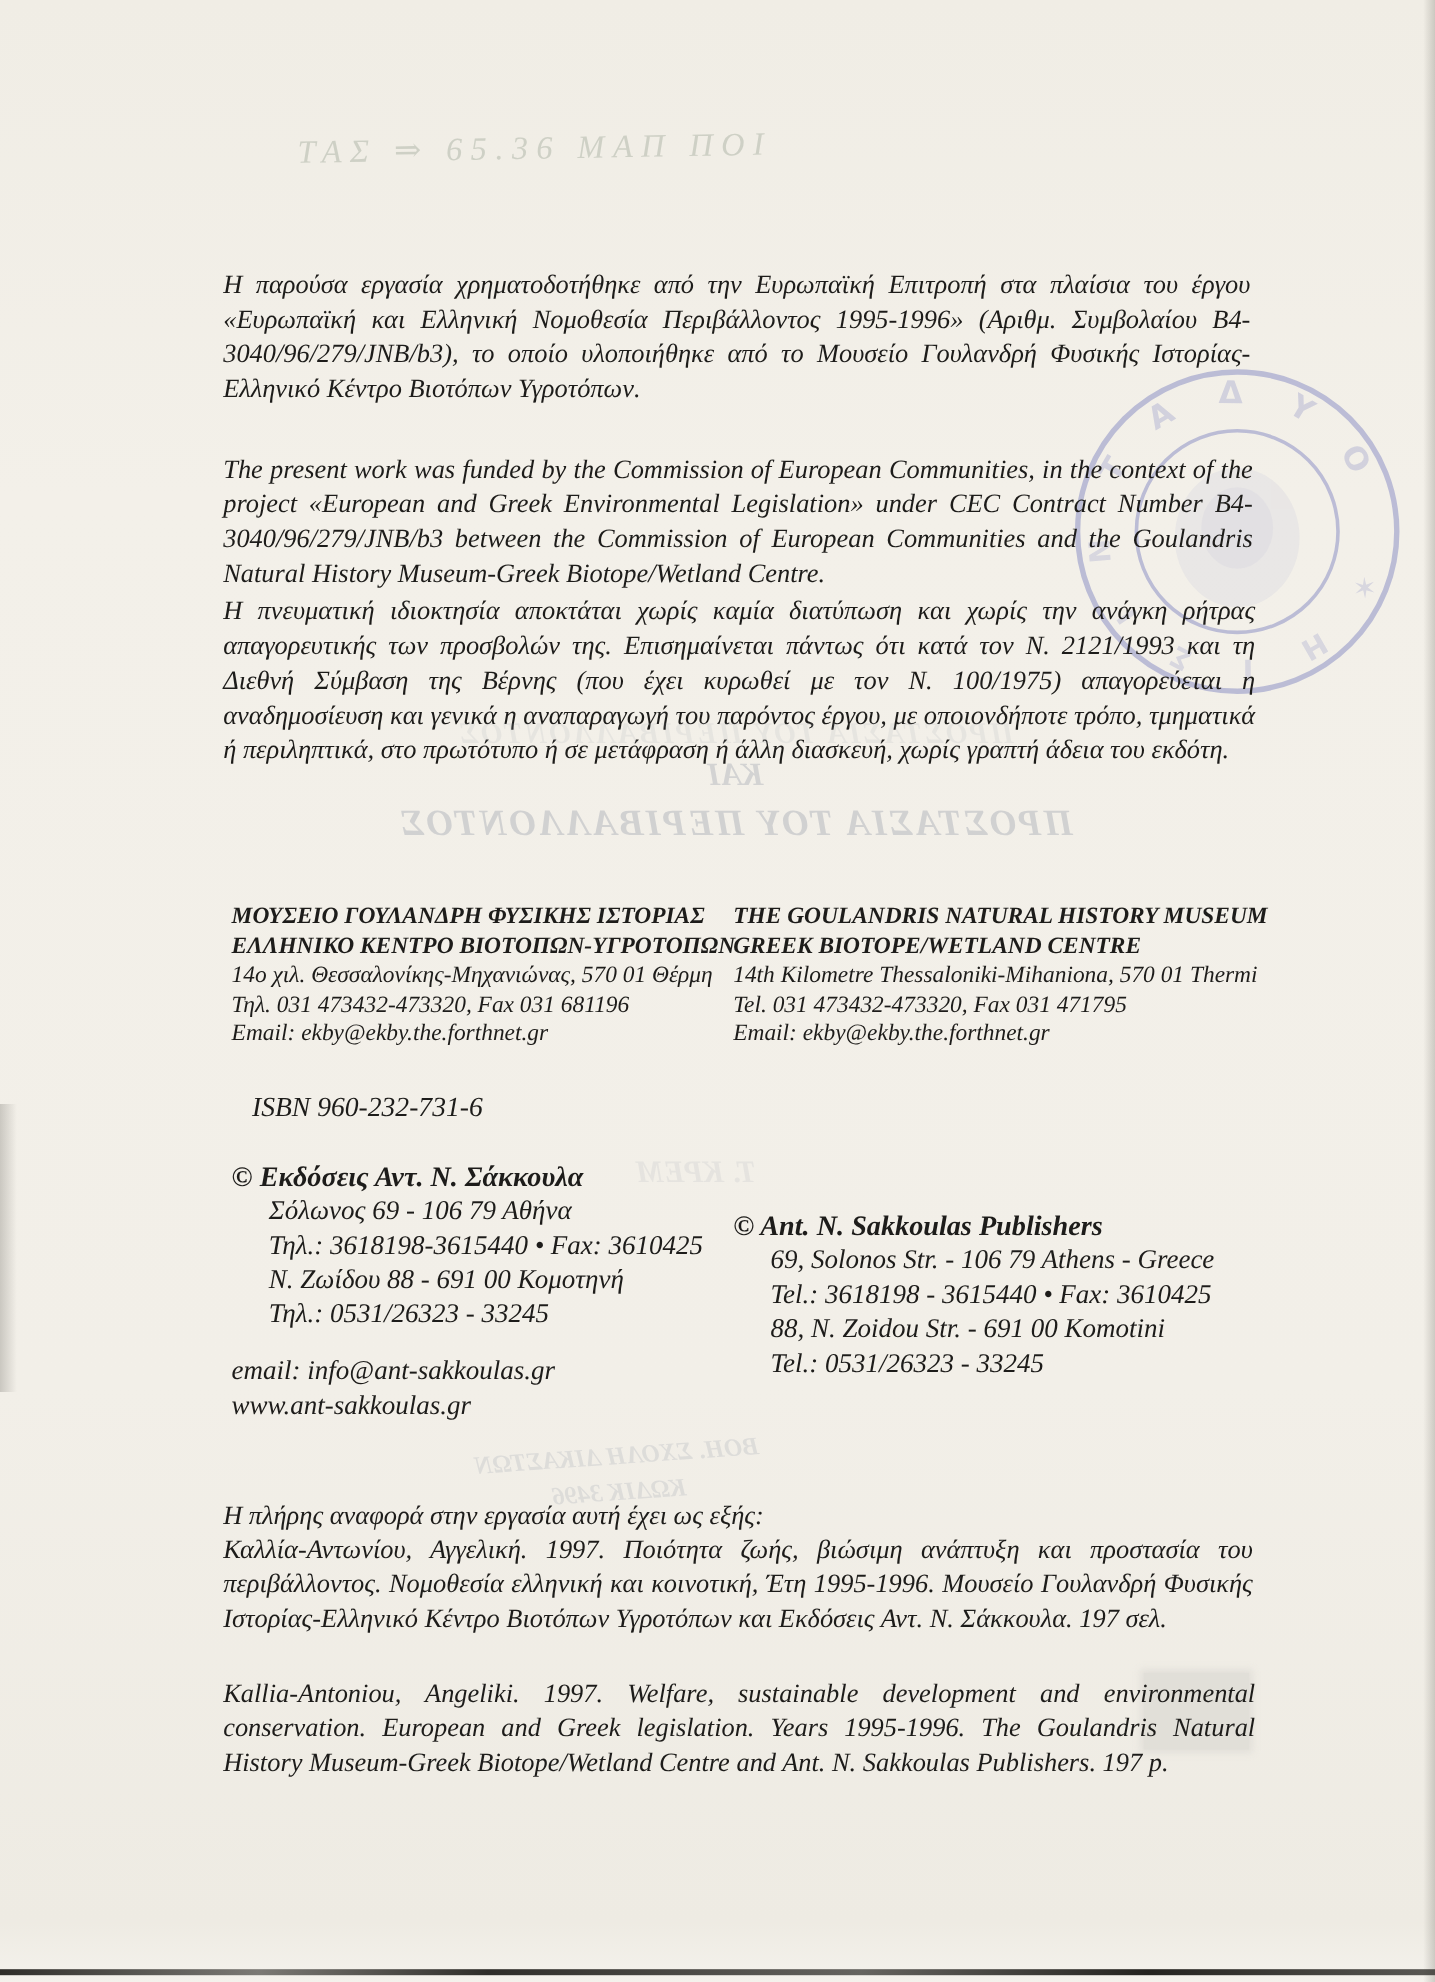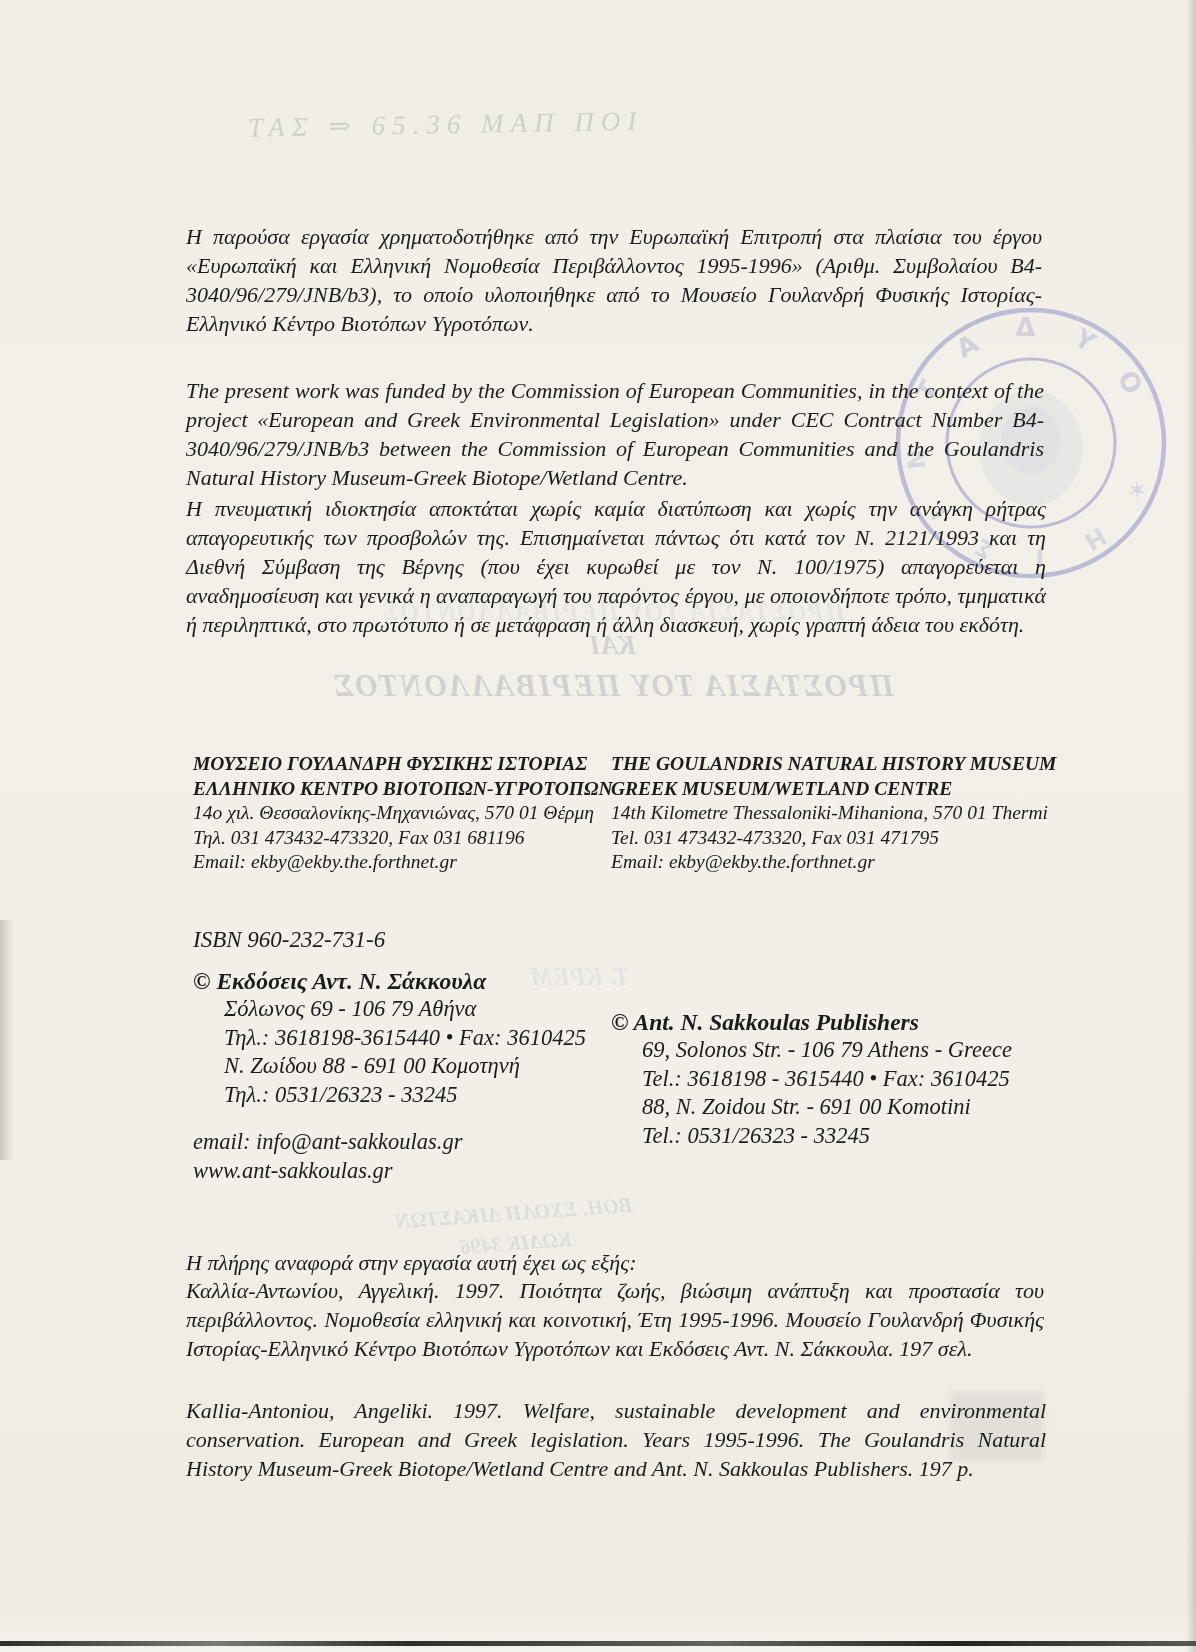--- a/index.html
+++ b/index.html
@@ -79,27 +79,27 @@
 
   <div class="abs muse" style="left:193px;top:752px;width:412px;">
     <div class="b">ΜΟΥΣΕΙΟ ΓΟΥΛΑΝΔΡΗ ΦΥΣΙΚΗΣ ΙΣΤΟΡΙΑΣ</div>
     <div class="b">ΕΛΛΗΝΙΚΟ ΚΕΝΤΡΟ ΒΙΟΤΟΠΩΝ-ΥΓΡΟΤΟΠΩΝ</div>
     <div>14ο χιλ. Θεσσαλονίκης-Μηχανιώνας, 570 01 Θέρμη</div>
     <div>Τηλ. 031 473432-473320, Fax 031 681196</div>
     <div>Email: ekby@ekby.the.forthnet.gr</div>
   </div>
   <div class="abs muse" style="left:611px;top:752px;width:440px;">
     <div class="b">THE GOULANDRIS NATURAL HISTORY MUSEUM</div>
-    <div class="b">GREEK MUSEUM/WETLAND CENTRE</div>
+    <div class="b">GREEK BIOTOPE/WETLAND CENTRE</div>
     <div>14th Kilometre Thessaloniki-Mihaniona, 570 01 Thermi</div>
     <div>Tel. 031 473432-473320, Fax 031 471795</div>
     <div>Email: ekby@ekby.the.forthnet.gr</div>
   </div>
 
-  <div class="abs" style="left:193px;top:910px;font-size:23px;margin-top:17px;">ISBN 960-232-731-6</div>
+  <div class="abs" style="left:210px;top:910px;font-size:23px;">ISBN 960-232-731-6</div>
 
   <div class="abs bleed mirror" style="left:470px;top:962px;width:220px;font-size:26px;opacity:.17;">Τ. ΚΡΕΜ</div>
 
   <div class="abs" style="left:193px;top:968px;width:410px;">
     <div class="pub-name">© Εκδόσεις Αντ. Ν. Σάκκουλα</div>
     <div style="padding-left:31px;">
       <div class="pub-line">Σόλωνος 69 - 106 79 Αθήνα</div>
       <div class="pub-line">Τηλ.: 3618198-3615440 • Fax: 3610425</div>
       <div class="pub-line">Ν. Ζωίδου 88 - 691 00 Κομοτηνή</div>
       <div class="pub-line">Τηλ.: 0531/26323 - 33245</div>

